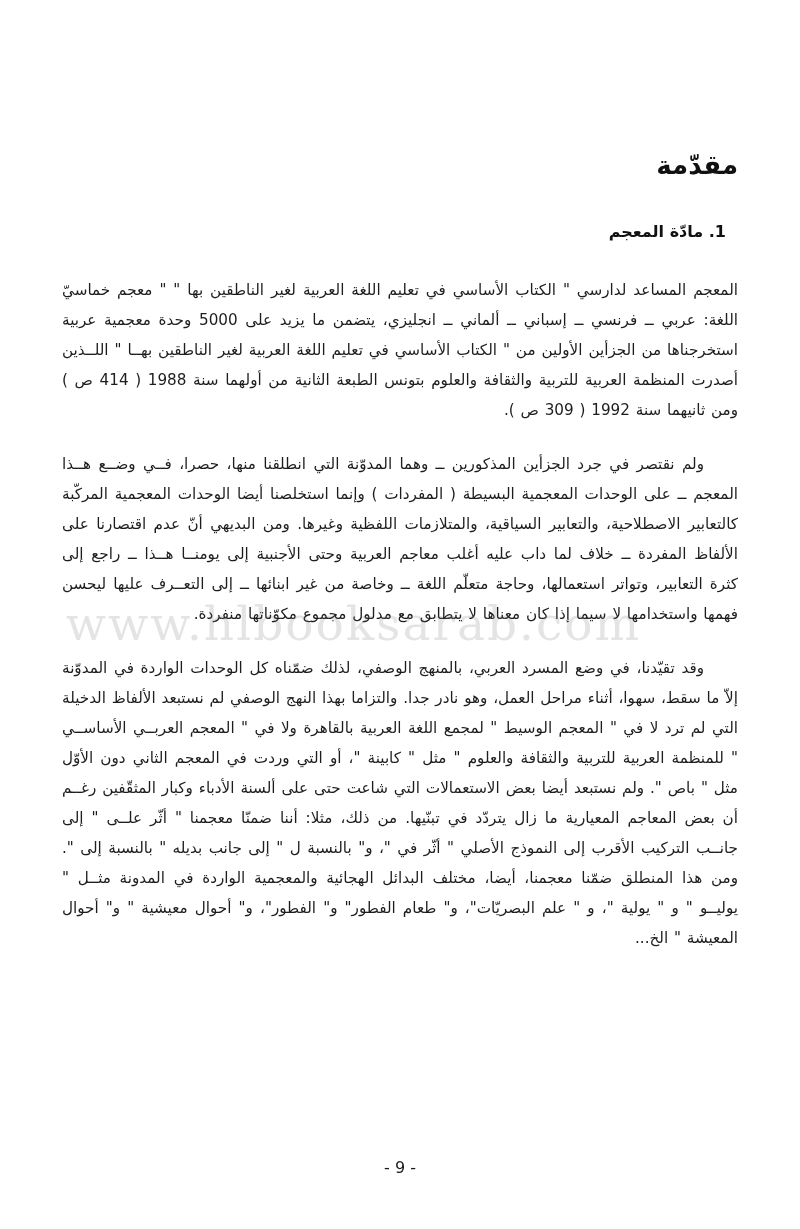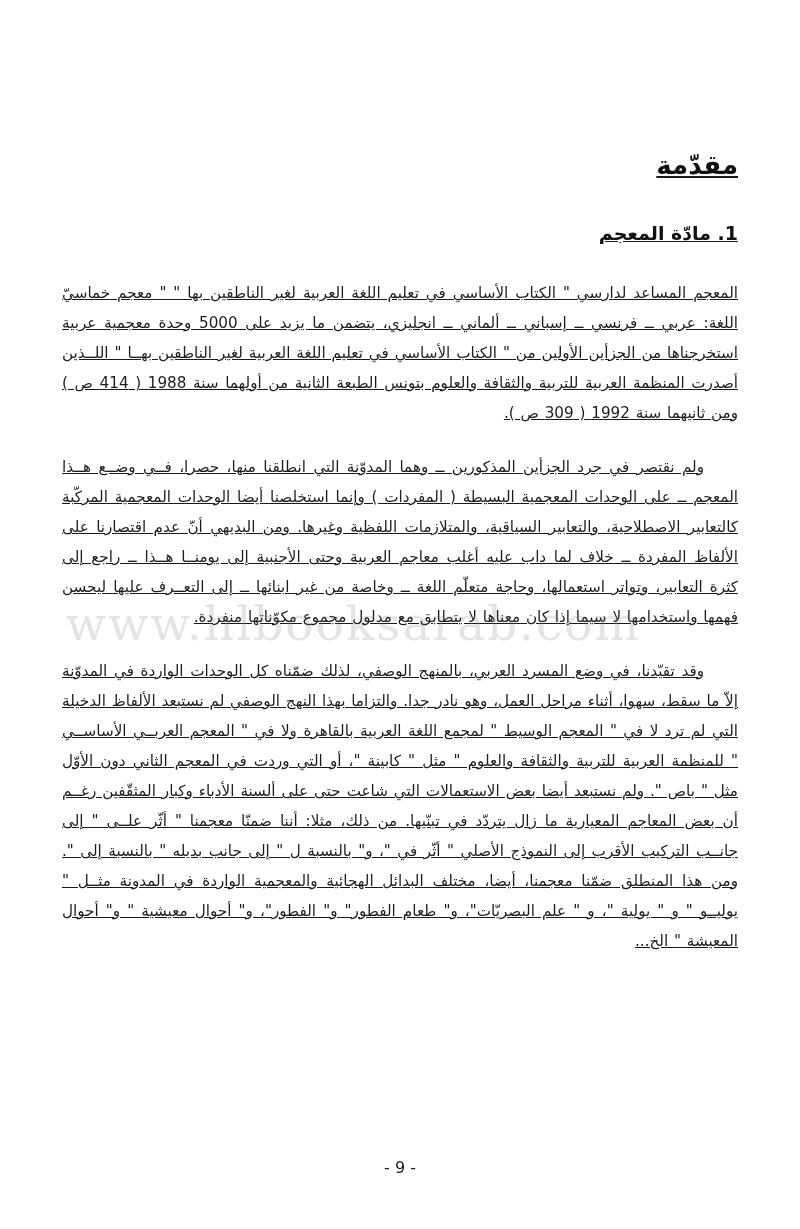--- a/index.html
+++ b/index.html
@@ -26,24 +26,24 @@
   .doc-title {
     font-size: 26px;
     font-weight: bold;
     text-align: right;
     margin: 0 0 42px 0;
     letter-spacing: 0px;
     color: #111;
   }
 
   .section-heading {
-    font-size: 19px;
+    font-size: 16px;
     font-weight: bold;
     text-align: right;
-    margin: 0 0 34px 0;
+    margin: 0 12px 34px 0;
     color: #111;
     direction: rtl;
   }
 
   .para {
     font-size: 15.2px;
     line-height: 30px;
     text-align: justify;
     text-align-last: right;
     margin: 0 0 24px 0;
@@ -83,21 +83,20 @@
     white-space: nowrap;
     direction: ltr;
     pointer-events: none;
     user-select: none;
     z-index: 5;
   }
 
   .content {
     position: relative;
     z-index: 2;
-    text-decoration: underline;
   }
 </style>
 </head>
 <body>
 
 <div class="page">
   <div class="watermark">www.hlbooksarab.com</div>
 
   <div class="content">
     <h1 class="doc-title">مقدّمة</h1>

